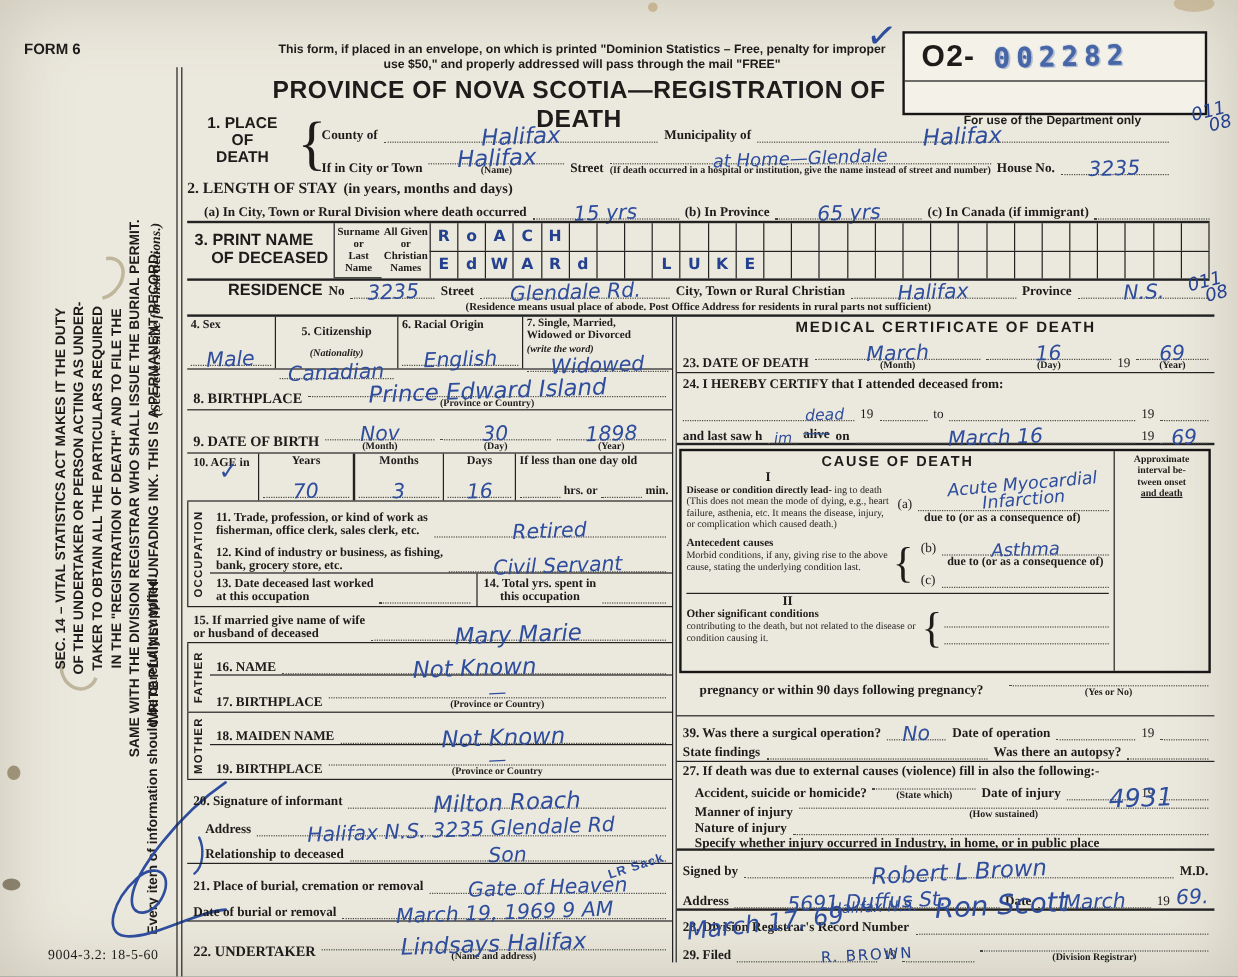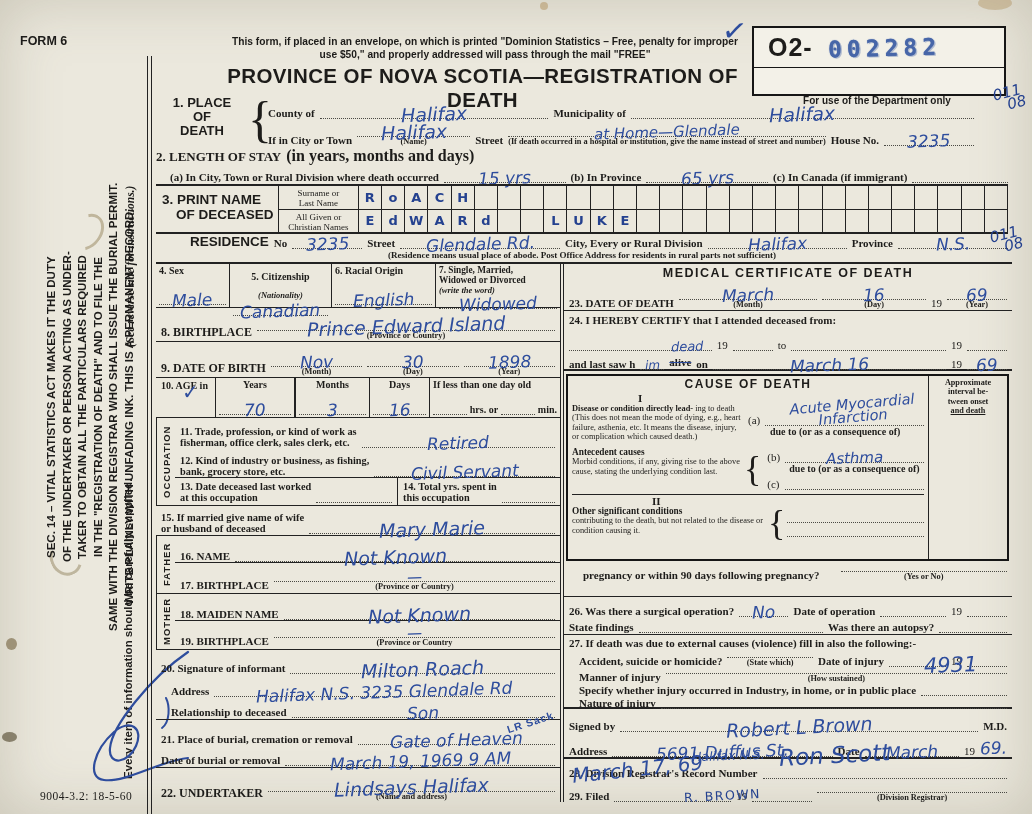--- a/index.html
+++ b/index.html
@@ -178,42 +178,42 @@
               <i class="hw hw-lg">3235</i>
             </span>
         </span>
       </div>
     </div>
   </div>
 
   <div class="abs" style="left:156px;top:150px;width:852px;height:34px;">
     <div class="frow" style="height:15px;justify-content:flex-start;">
       <span class="lb" style="font-size:13px;">2. LENGTH OF STAY</span>
-      <span class="lbn" style="font-size:16px;font-weight:bold;">(in years, months and days)</span>
+      <span class="lbn" style="font-size:12px;font-weight:bold;">(in years, months and days)</span>
     </div>
     <div class="frow" style="height:18px;">
       <span class="lb" style="margin-left:14px;">(a) In City, Town or Rural Division where death occurred</span>
       <span class="fill" style="flex:.7;">
           <i class="hw hw-lg">15 yrs</i>
         </span>
       <span class="lb">(b) In Province</span>
       <span class="fill" style="flex:.7;">
           <i class="hw hw-lg">65 yrs</i>
         </span>
       <span class="lb">(c) In Canada (if immigrant)</span>
       <span class="fill" style="flex:.55;"></span>
     </div>
   </div>
 
   <div class="abs" style="left:156px;top:184px;width:852px;height:46px;border-top:2px solid #222;border-bottom:2px solid #222;display:flex;box-sizing:content-box;">
     <div class="sans b" style="width:136px;border-right:1.2px solid #222;font-size:13.5px;line-height:15px;padding:6px 0 0 6px;">
       <div>3. PRINT NAME</div>
       <div style="padding-left:14px;">OF DECEASED</div>
     </div>
-    <div style="width:92px;display:flex;flex-direction:column;">
+    <div style="width:92px;display:flex;flex-direction:row;font-weight:bold;">
       <div class="ctr" style="flex:1;font-size:9px;line-height:10px;border-bottom:1px solid #222;padding-top:2px;">
         <div>Surname or</div>
         <div>Last Name</div>
       </div>
       <div class="ctr" style="flex:1;font-size:9px;line-height:10px;padding-top:2px;">
         <div>All Given or</div>
         <div>Christian Names</div>
       </div>
     </div>
     <div style="flex:1;display:flex;flex-direction:column;">
@@ -284,21 +284,21 @@
     <div class="frow" style="height:17px;margin-left:34px;">
       <span class="lb" style="font-size:13.5px;font-family:'Liberation Sans',sans-serif;">RESIDENCE</span>
       <span class="lb">No</span>
       <span class="fill w70">
           <i class="hw hw-lg">3235</i>
         </span>
       <span class="lb">Street</span>
       <span class="fill" style="flex:1.15;">
           <i class="hw hw-lg">Glendale Rd.</i>
         </span>
-      <span class="lb">City, Every or Rural Division</span>
+      <span class="lb">City, Town or Rural Christian</span>
       <span class="fill">
           <i class="hw hw-lg">Halifax</i>
         </span>
       <span class="lb">Province</span>
       <span class="fill w110">
           <i class="hw hw-lg">N.S.</i>
         </span>
     </div>
     <div class="ctr b" style="font-size:9px;margin-top:1px;">(Residence means usual place of abode. Post Office Address for residents in rural parts not sufficient)</div>
     <div class="codehw" style="right:-14px;top:-4px;left:auto;">
@@ -441,21 +441,21 @@
               </span>
           </div>
           <div style="flex:1;border-top:1px solid #222;display:flex;">
             <div class="frow" style="flex:1;padding:2px 5px;">
               <span style="font-size:10.3px;font-weight:bold;line-height:11px;white-space:nowrap;">
                 <span>13. Date deceased last worked</span><br>
                 <span>at this occupation</span>
               </span>
               <span class="fill"></span>
             </div>
-            <div class="frow" style="width:152px;border-left:1px solid #222;padding:2px 5px;">
+            <div class="frow" style="width:152px;border-left:1px solid #222;padding:2px 5px;text-align:center;">
               <span style="font-size:10.3px;font-weight:bold;line-height:11px;white-space:nowrap;">
                 <span>14. Total yrs. spent in</span><br>
                 <span>this occupation</span>
               </span>
               <span class="fill"></span>
             </div>
           </div>
         </div>
       </div>
 
@@ -679,21 +679,21 @@
           <span class="lb" style="margin-left:14px;">pregnancy or within 90 days following pregnancy?</span>
           <span class="fg" style="margin-left:16px;">
             <span class="fill"></span>
             <span class="cap">(Yes or No)</span>
           </span>
         </div>
       </div>
 
       <div class="rrow" style="height:38px;">
         <div class="frow" style="height:19px;">
-          <span class="lb">26. Was there a surgical operation?</span>
+          <span class="lb">39. Was there a surgical operation?</span>
           <span class="fill" style="flex:.6;">
               <i class="hw hw-lg">No</i>
             </span>
           <span class="lb">Date of operation</span>
           <span class="fill" style="flex:.8;"></span>
           <span class="lbn">19</span>
           <span class="fill w40"></span>
         </div>
         <div class="frow" style="height:16px;">
           <span class="lb">State findings</span>
@@ -718,25 +718,25 @@
         </div>
         <div class="frow" style="height:16px;position:relative;">
           <span class="lb" style="margin-left:10px;">Manner of injury</span>
           <span class="fg">
             <span class="fill"></span>
             <span class="cap">(How sustained)</span>
           </span>
           <i class="hw abs" style="right:30px;top:-8px;font-size:21px;">4931</i>
         </div>
         <div class="frow" style="height:13px;">
+          <span class="lb" style="margin-left:10px;">Nature of injury</span>
+          <span class="fill"></span>
+        </div>
+        <div class="frow" style="height:13px;">
           <span class="lb" style="margin-left:10px;">Specify whether injury occurred in Industry, in home, or in public place</span>
-          <span class="fill"></span>
-        </div>
-        <div class="frow" style="height:13px;">
-          <span class="lb" style="margin-left:10px;">Nature of injury</span>
           <span class="fill"></span>
         </div>
       </div>
 
       <div class="frow" style="height:24px;padding:0 5px;">
         <span class="lb">Signed by</span>
         <span class="fill">
             <i class="hw hw-xl" style="transform:rotate(-3deg);">Robert L Brown</i>
           </span>
         <span class="lb">M.D.</span>

